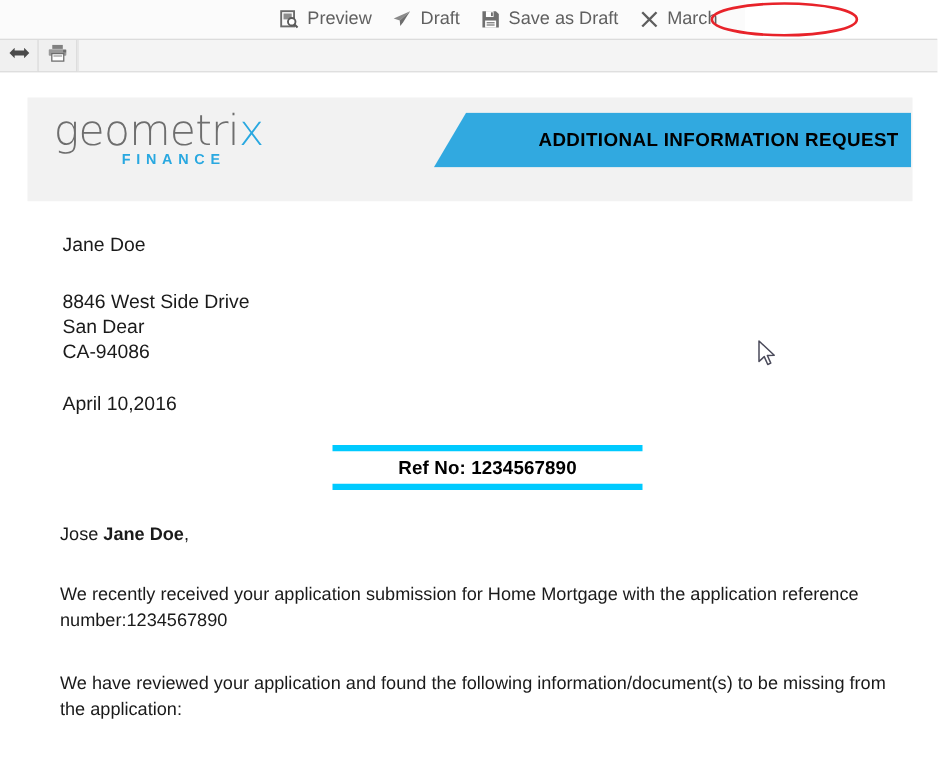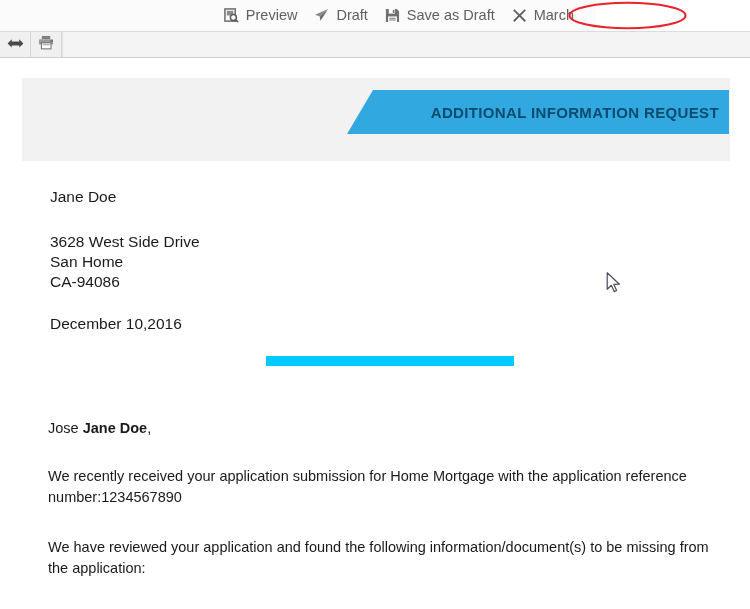--- a/index.html
+++ b/index.html
@@ -130,21 +130,21 @@
     position: absolute;
     right: 1px; top: 12px;
     width: 382px; height: 44px;
     background: #31a9e0;
     clip-path: polygon(26px 0, 100% 0, 100% 100%, 0 100%);
     display: flex;
     align-items: center;
     justify-content: flex-end;
   }
   .banner-text {
-    color: #0c4a6e;
+    color: #000000;
     font-size: 15px;
     font-weight: bold;
     letter-spacing: 0.35px;
     padding-right: 10px;
     white-space: nowrap;
   }
 
   
   .letter-body {
     position: absolute;
@@ -268,38 +268,43 @@
           <rect x="5" y="10" width="7.4" height="0.9" fill="#8a8a8a"></rect>
         </svg>
       </span>
     </div>
     <div class="strip-rest"></div>
   </div>
 
   <div class="doc-canvas">
 
     <div class="letterhead">
+      <div class="logo-wrap">
+        <div class="logo-word"><span>geometri</span><span class="xaccent">x</span></div>
+        <div class="logo-sub">FINANCE</div>
+      </div>
 
       <div class="banner">
         <span class="banner-text">ADDITIONAL INFORMATION REQUEST</span>
       </div>
     </div>
 
     <div class="letter-body">
       <p class="addr-name">Jane Doe</p>
       <p class="addr-block">
-        <span>3628 West Side Drive</span><br>
-        <span>San Home</span><br>
+        <span>8846 West Side Drive</span><br>
+        <span>San Dear</span><br>
         <span>CA-94086</span>
       </p>
-      <p class="addr-date">December 10,2016</p>
+      <p class="addr-date">April 10,2016</p>
     </div>
 
     <div class="refno">
       <div class="refno-bar"></div>
+      <div class="refno-text">Ref No: 1234567890</div>
       <div class="refno-bar"></div>
     </div>
 
     <div class="para-zone">
       <p class="greet"><span>Jose </span><b>Jane Doe</b><span>,</span></p>
 
       <p class="para">We recently received your application submission for Home Mortgage with the application reference number:1234567890</p>
       <p class="para">We have reviewed your application and found the following information/document(s) to be missing from the application:</p>
 
       <ul class="bullets">

